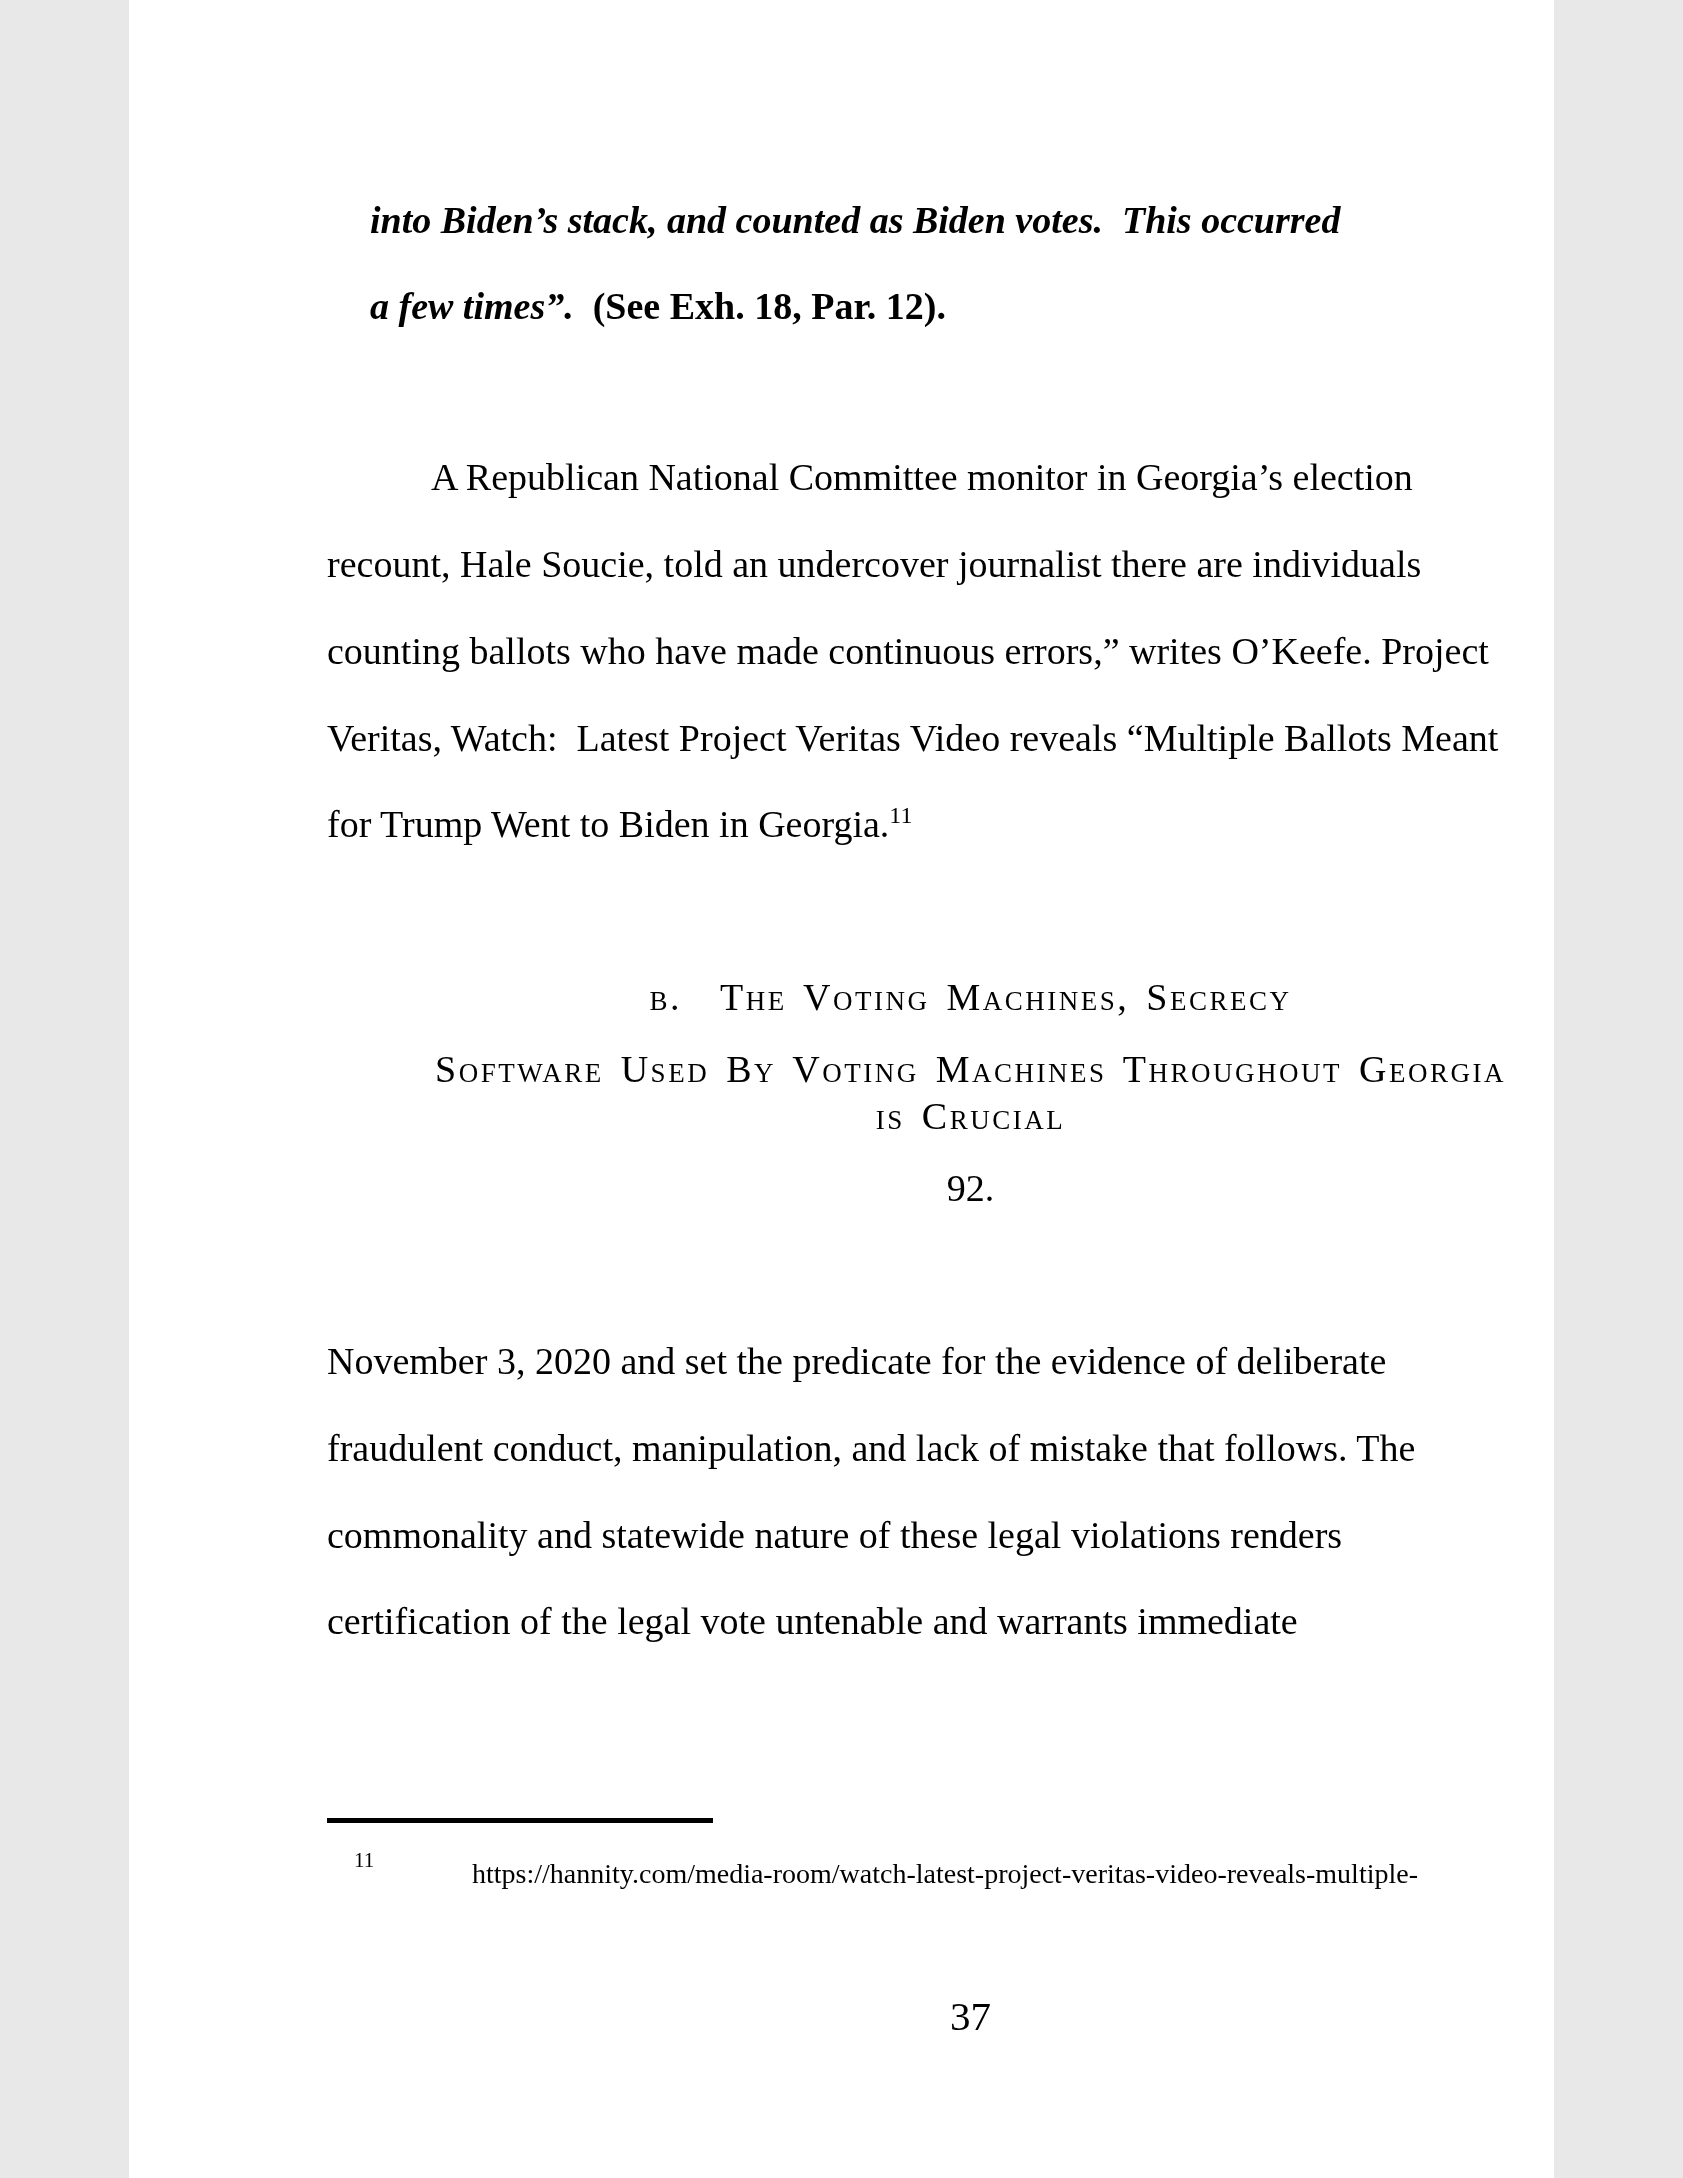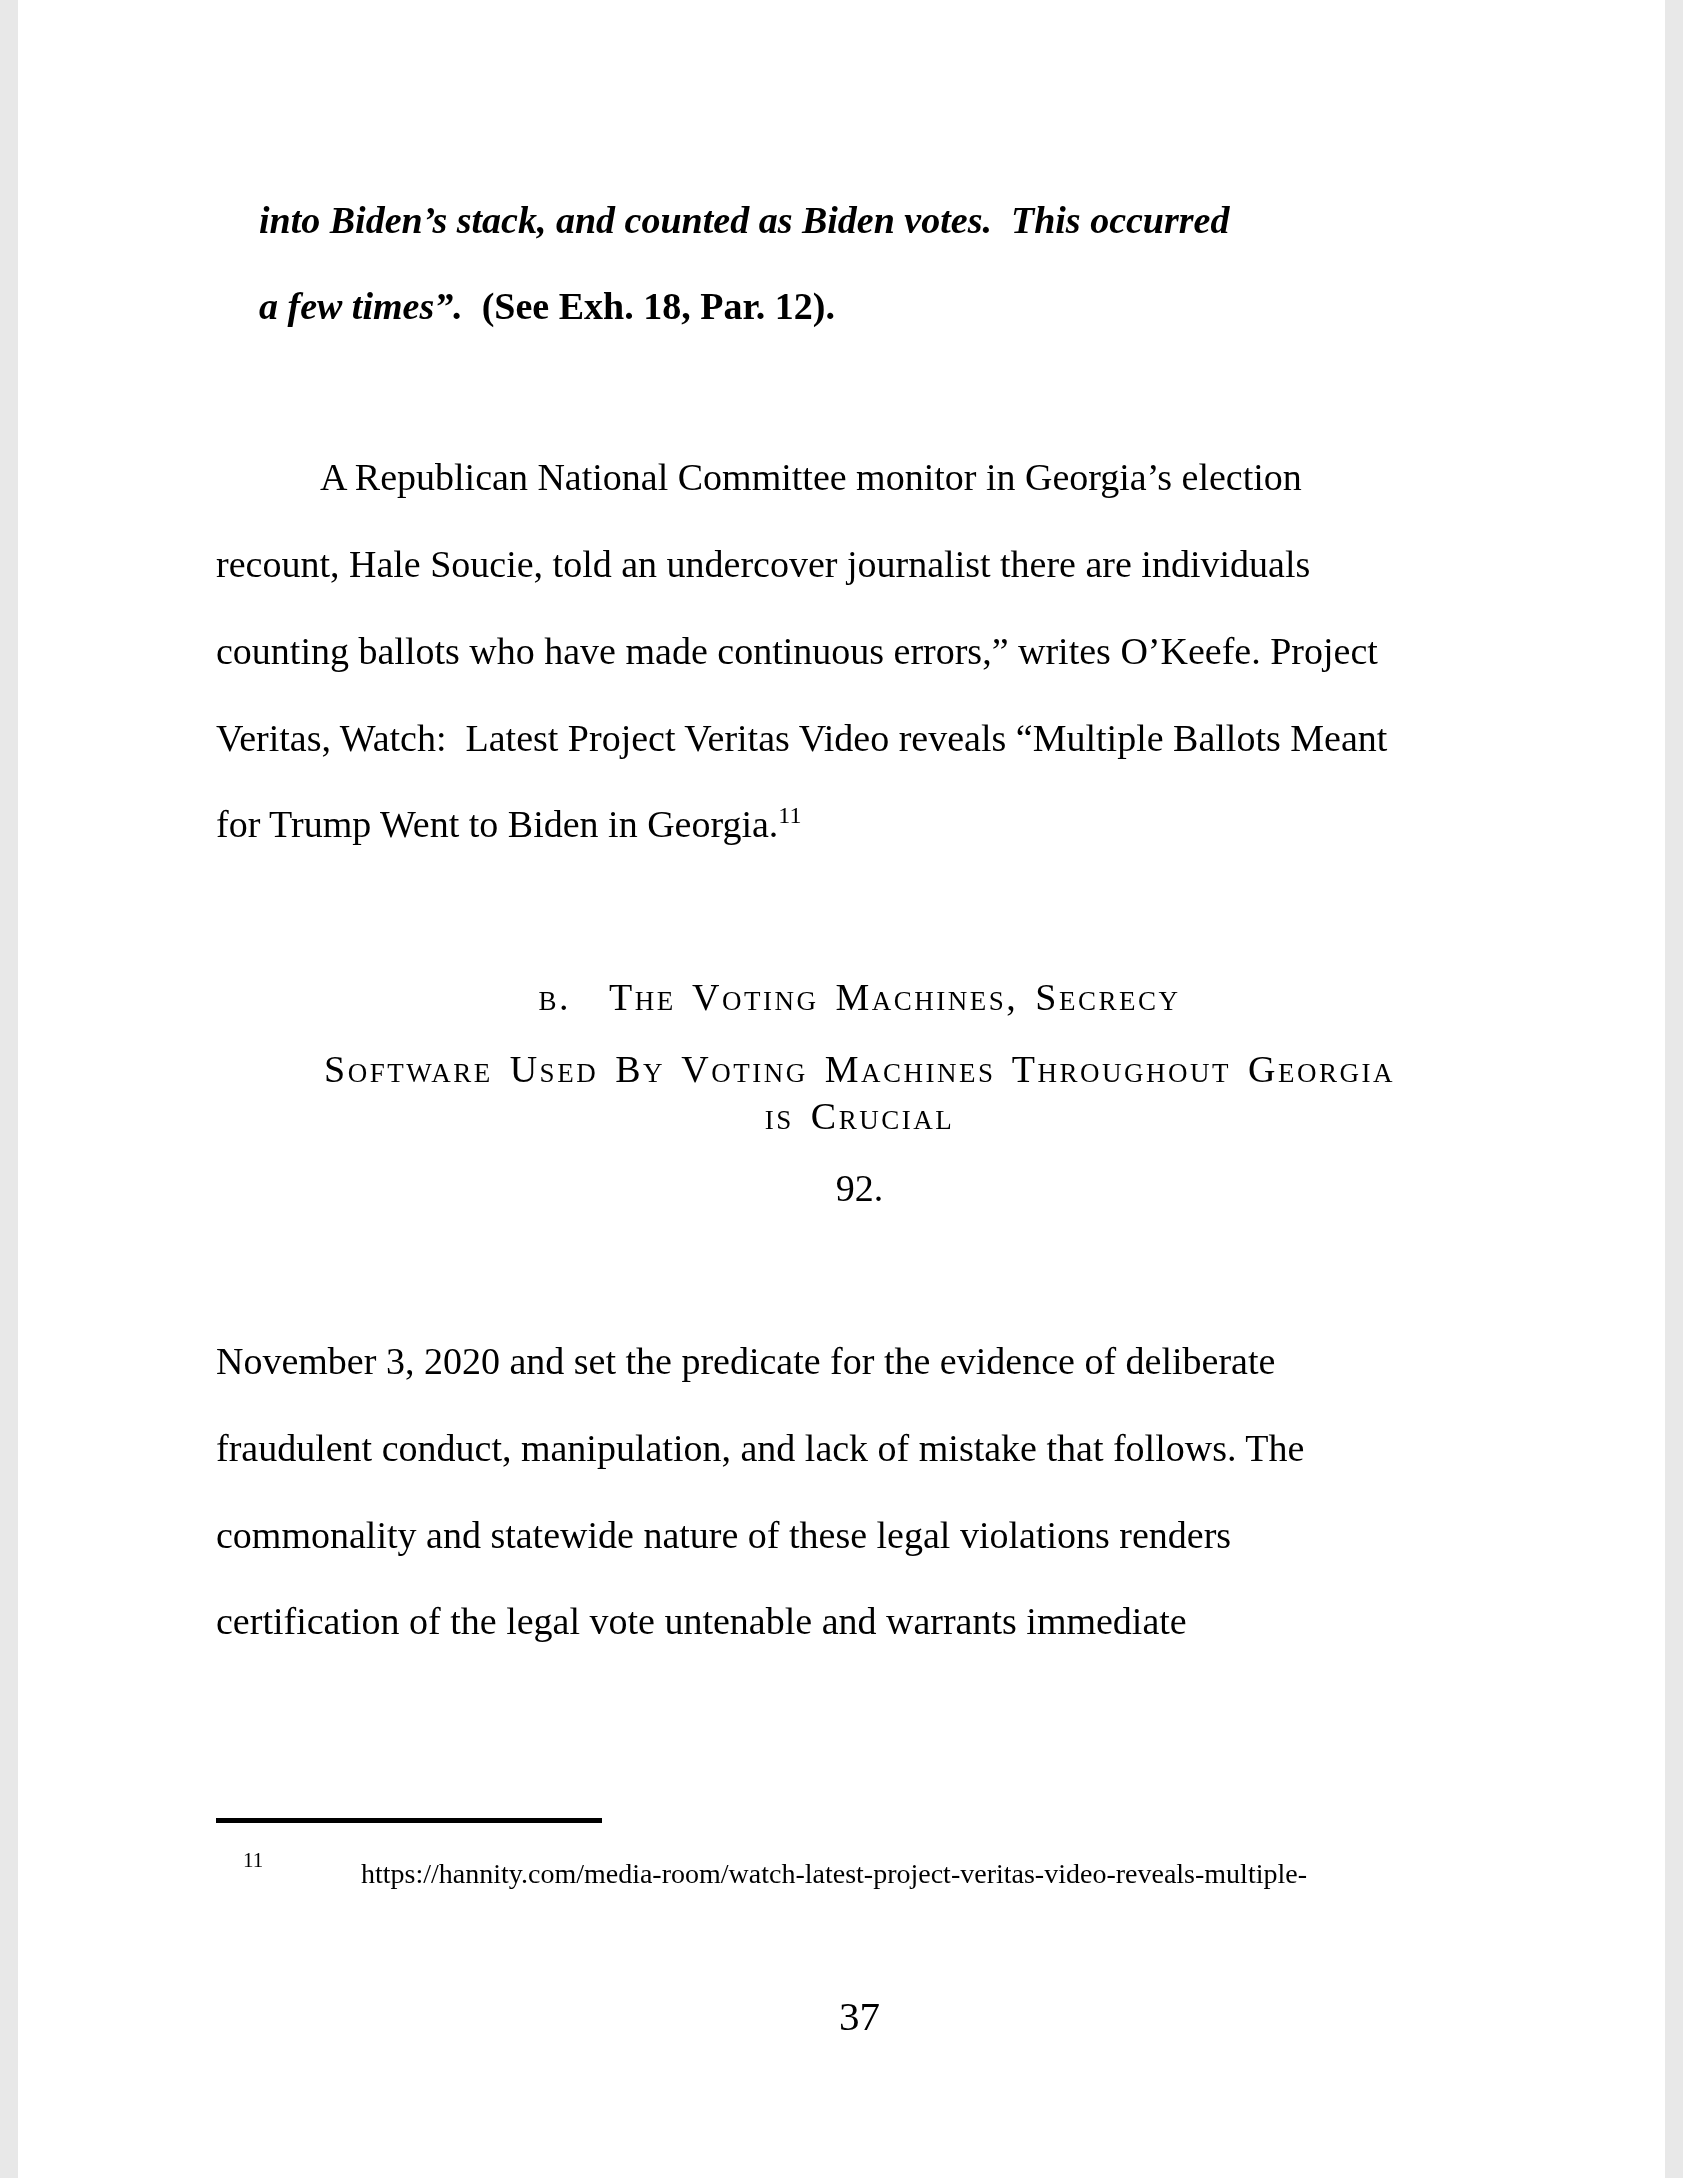--- a/index.html
+++ b/index.html
@@ -2,21 +2,21 @@
 <html><head>
 <meta charset="utf-8">
 <style>
   html, body {
     margin: 0;
     padding: 0;
     background: #e8e8e8;
   }
   .page {
     position: relative;
-    width: 1647px;
+    width: 1425px;
     height: 2178px;
     margin: 0 auto;
     background: #ffffff;
     color: #000000;
     font-family: "Liberation Serif", "DejaVu Serif", serif;
     overflow: hidden;
   }
   .line {
     position: absolute;
     font-size: 38px;

